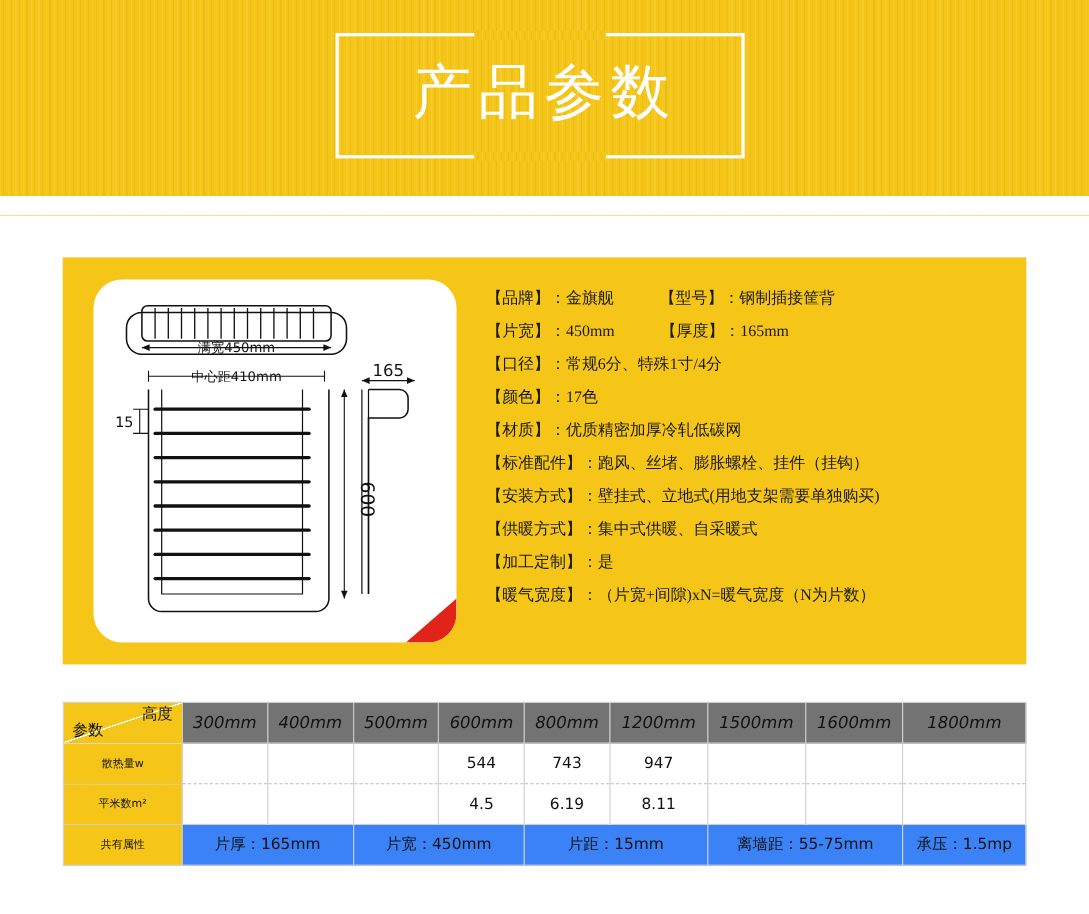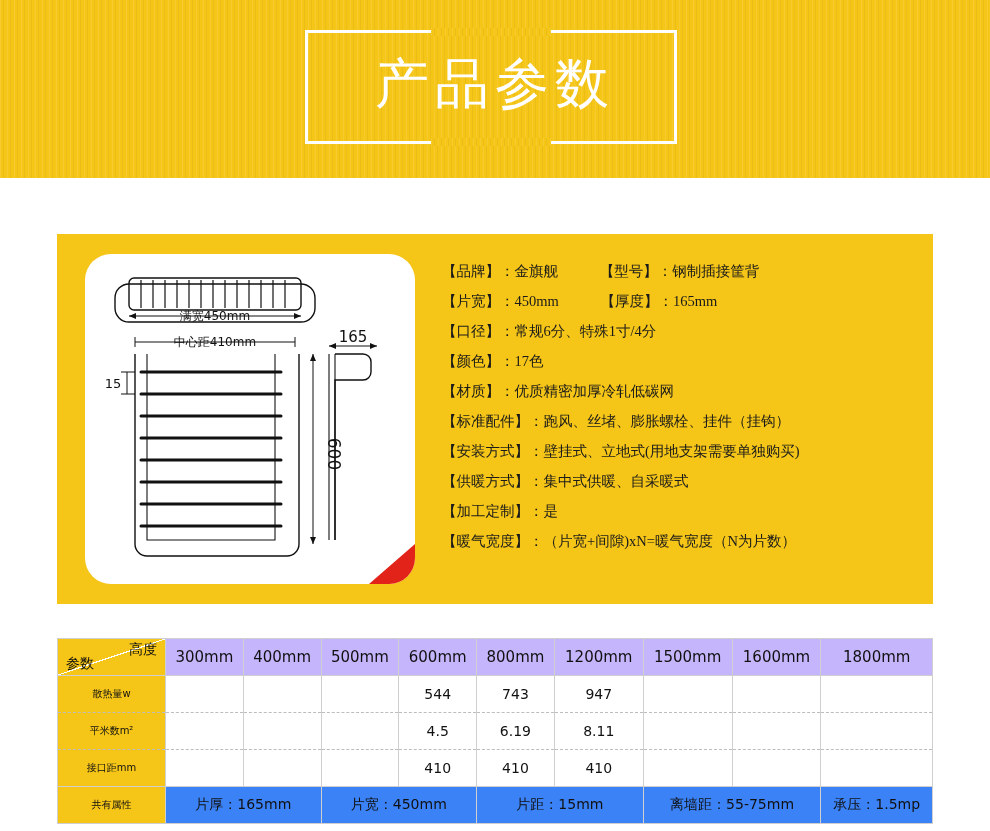--- a/index.html
+++ b/index.html
@@ -107,21 +107,21 @@
     position: relative;
     width: 108px;
     height: 44px;
   }
   .hdr-cell .h-top { position:absolute; right:8px; top:2px; font-size:14px; }
   .hdr-cell .h-bot { position:absolute; left:8px; bottom:2px; font-size:14px; }
   .hdr-cell .slash {
     position:absolute; left:0; top:0; width:100%; height:100%;
     background: linear-gradient(to bottom right, transparent calc(50% - 0.6px), #ffffff calc(50% - 0.6px), #ffffff calc(50% + 0.6px), transparent calc(50% + 0.6px));
   }
-  .col-head { background: #c4b5fd; font-size: 15px; height: 44px; }
+  .col-head { background: #737373; font-size: 15px; height: 44px; font-style: italic; }
   .rowlabel { background: #F5C518; font-size: 10px; }
   .last-row td { background: #3b82f6; }
   .last-row .rowlabel { background: #F5C518; }
 </style>
 </head>
 <body>
 
 <div class="banner">
   <div class="banner-frame">
     <div class="frame-gap-top"></div>
@@ -275,32 +275,20 @@
     <td></td>
     <td></td>
     <td></td>
     <td>4.5</td>
     <td>6.19</td>
     <td>8.11</td>
     <td></td>
     <td></td>
     <td></td>
   </tr>
-  <tr class="dashed">
-    <td class="rowlabel">接口距mm</td>
-    <td></td>
-    <td></td>
-    <td></td>
-    <td>410</td>
-    <td>410</td>
-    <td>410</td>
-    <td></td>
-    <td></td>
-    <td></td>
-  </tr>
   <tr class="last-row">
     <td class="rowlabel">共有属性</td>
     <td colspan="2">片厚：165mm</td>
     <td colspan="2">片宽：450mm</td>
     <td colspan="2">片距：15mm</td>
     <td colspan="2">离墙距：55-75mm</td>
     <td>承压：1.5mp</td>
   </tr>
 </tbody>
   </table>

